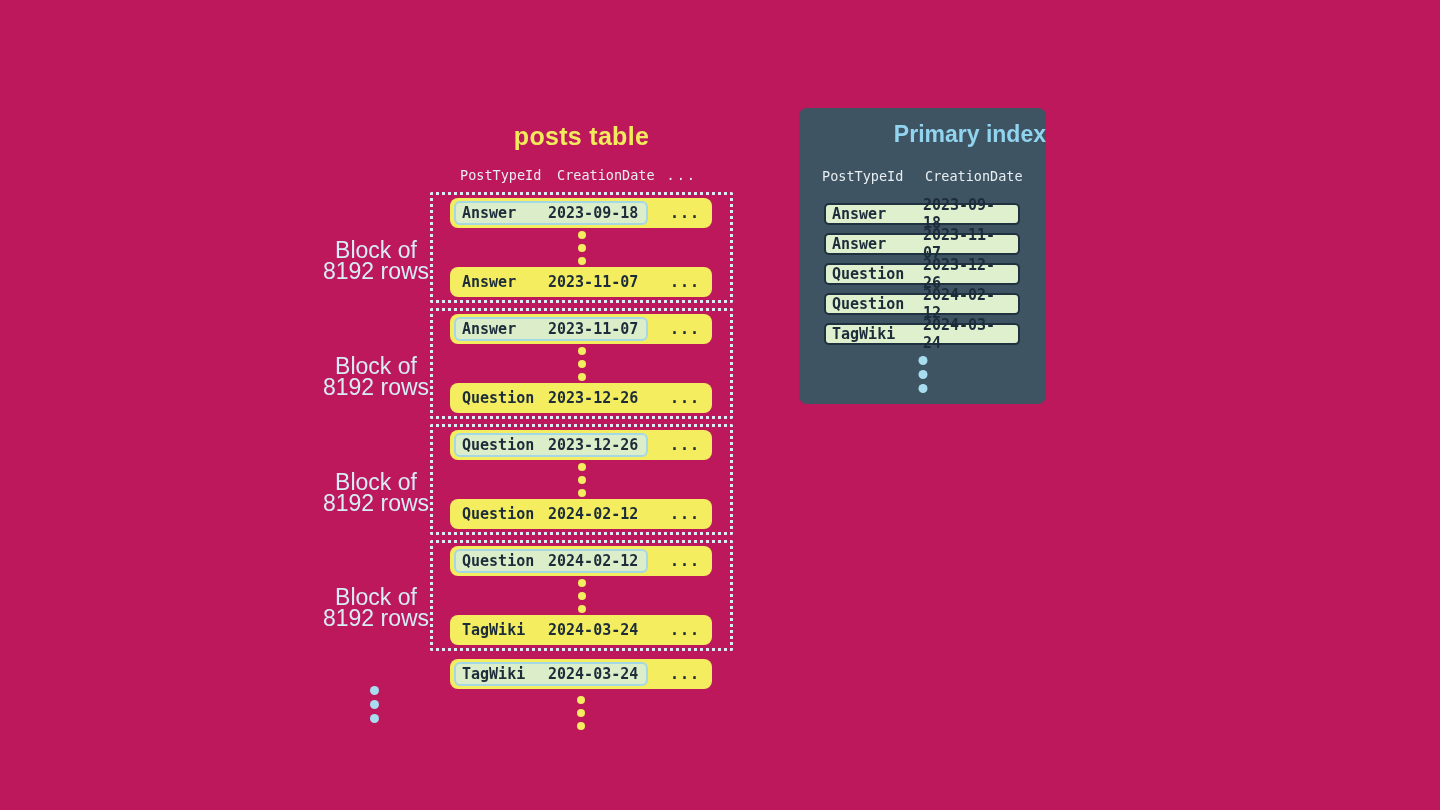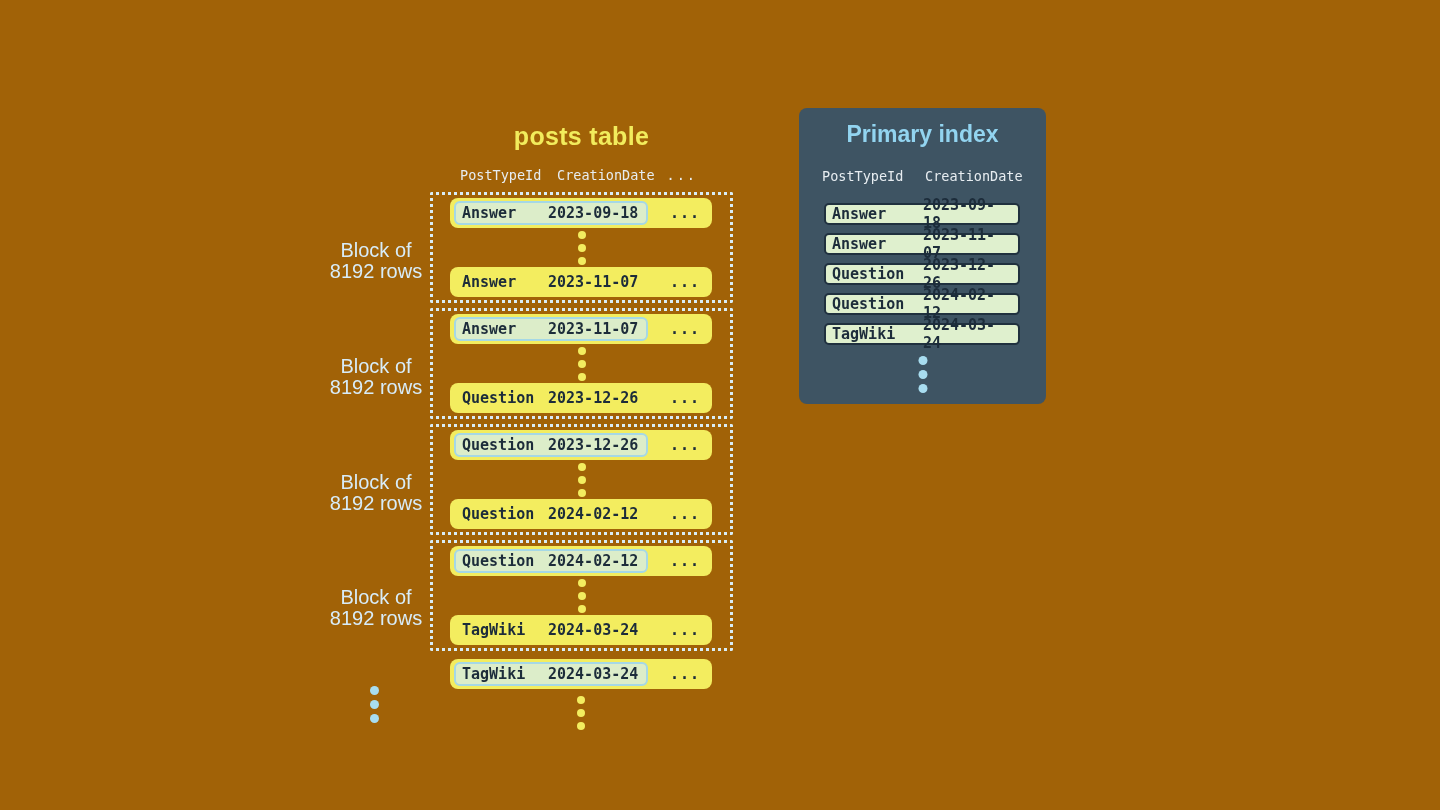--- a/index.html
+++ b/index.html
@@ -1,17 +1,17 @@
 <!DOCTYPE html>
 <html><head>
 <meta charset="utf-8">
 <style>
   html,body { margin:0; padding:0; background:#050505; }
   .stage {
-    position:relative; width:1440px; height:810px; background:#a16207;
+    position:relative; width:1440px; height:810px; background:#be185d;
     font-family:"Liberation Sans", sans-serif; overflow:hidden;
   }
   .mono { font-family:"DejaVu Sans Mono","Liberation Mono",monospace;gap:8px; }
 
   
   .posts-title {
     position:absolute; left:430px; top:122px; width:303px; text-align:center;
     color:#F2EC5C; font-size:25px; font-weight:600; letter-spacing:0.3px;
   }
   .posts-header {
@@ -21,21 +21,21 @@
   }
   .posts-header .col-type { width:89px; }
   .posts-header .hdr-ell { margin-left:auto; letter-spacing:2px; }
 
   .block {
     position:absolute; left:430px; width:303px; height:111px; box-sizing:border-box;
     border:3px dotted #D9EDF6; border-radius:2px;
   }
   .block-label {
     position:absolute; left:311px; width:130px; text-align:center;
-    color:#D8ECF8; font-size:20px; line-height:21px; font-weight:500;
+    color:#D8ECF8; font-size:23px; line-height:21px; font-weight:500;
   }
   .prow {
     position:absolute; left:17px; width:262px; height:30px; box-sizing:border-box;
     background:#F3ED5F; border-radius:8px; display:flex; align-items:center;
     padding:0 12px 0 4px; color:#1C2C3A;
   }
   .prow.top { top:3px; } .prow.bottom { bottom:3px; }
   .prow.tail { position:absolute; left:450px; top:659px; }
   .pill {
     display:inline-flex; align-items:center; height:24px; box-sizing:border-box;
@@ -53,21 +53,21 @@
   .vdots.yellow i { background:#F3ED5F; }
   .vdots.blue i   { background:#A8DDF0; width:9px; height:9px; }
   .block .vdots { left:50%; top:50%; transform:translate(-50%,-50%); }
 
   
   .panel {
     position:absolute; left:799px; top:108px; width:247px; height:296px;
     background:#3E5463; border-radius:8px;
   }
   .panel-title {
-    position:absolute; top:13px; left:0; width:100%; text-align:center;
+    position:absolute; top:13px; left:0; width:100%; text-align:right;
     color:#92D4F0; font-size:23px; font-weight:600;
   }
   .panel-header {
     position:absolute; top:60px; left:0; width:100%; box-sizing:border-box;
     display:flex; padding-left:23px; color:#E7EDF1; font-size:13.5px;
   }
   .panel-header .col-type { width:95px; }
   .ipill {
     position:absolute; left:25px; width:196px; height:22px; box-sizing:border-box;
     background:#DFF0CE; border:2px solid #20313F; border-radius:5px;

